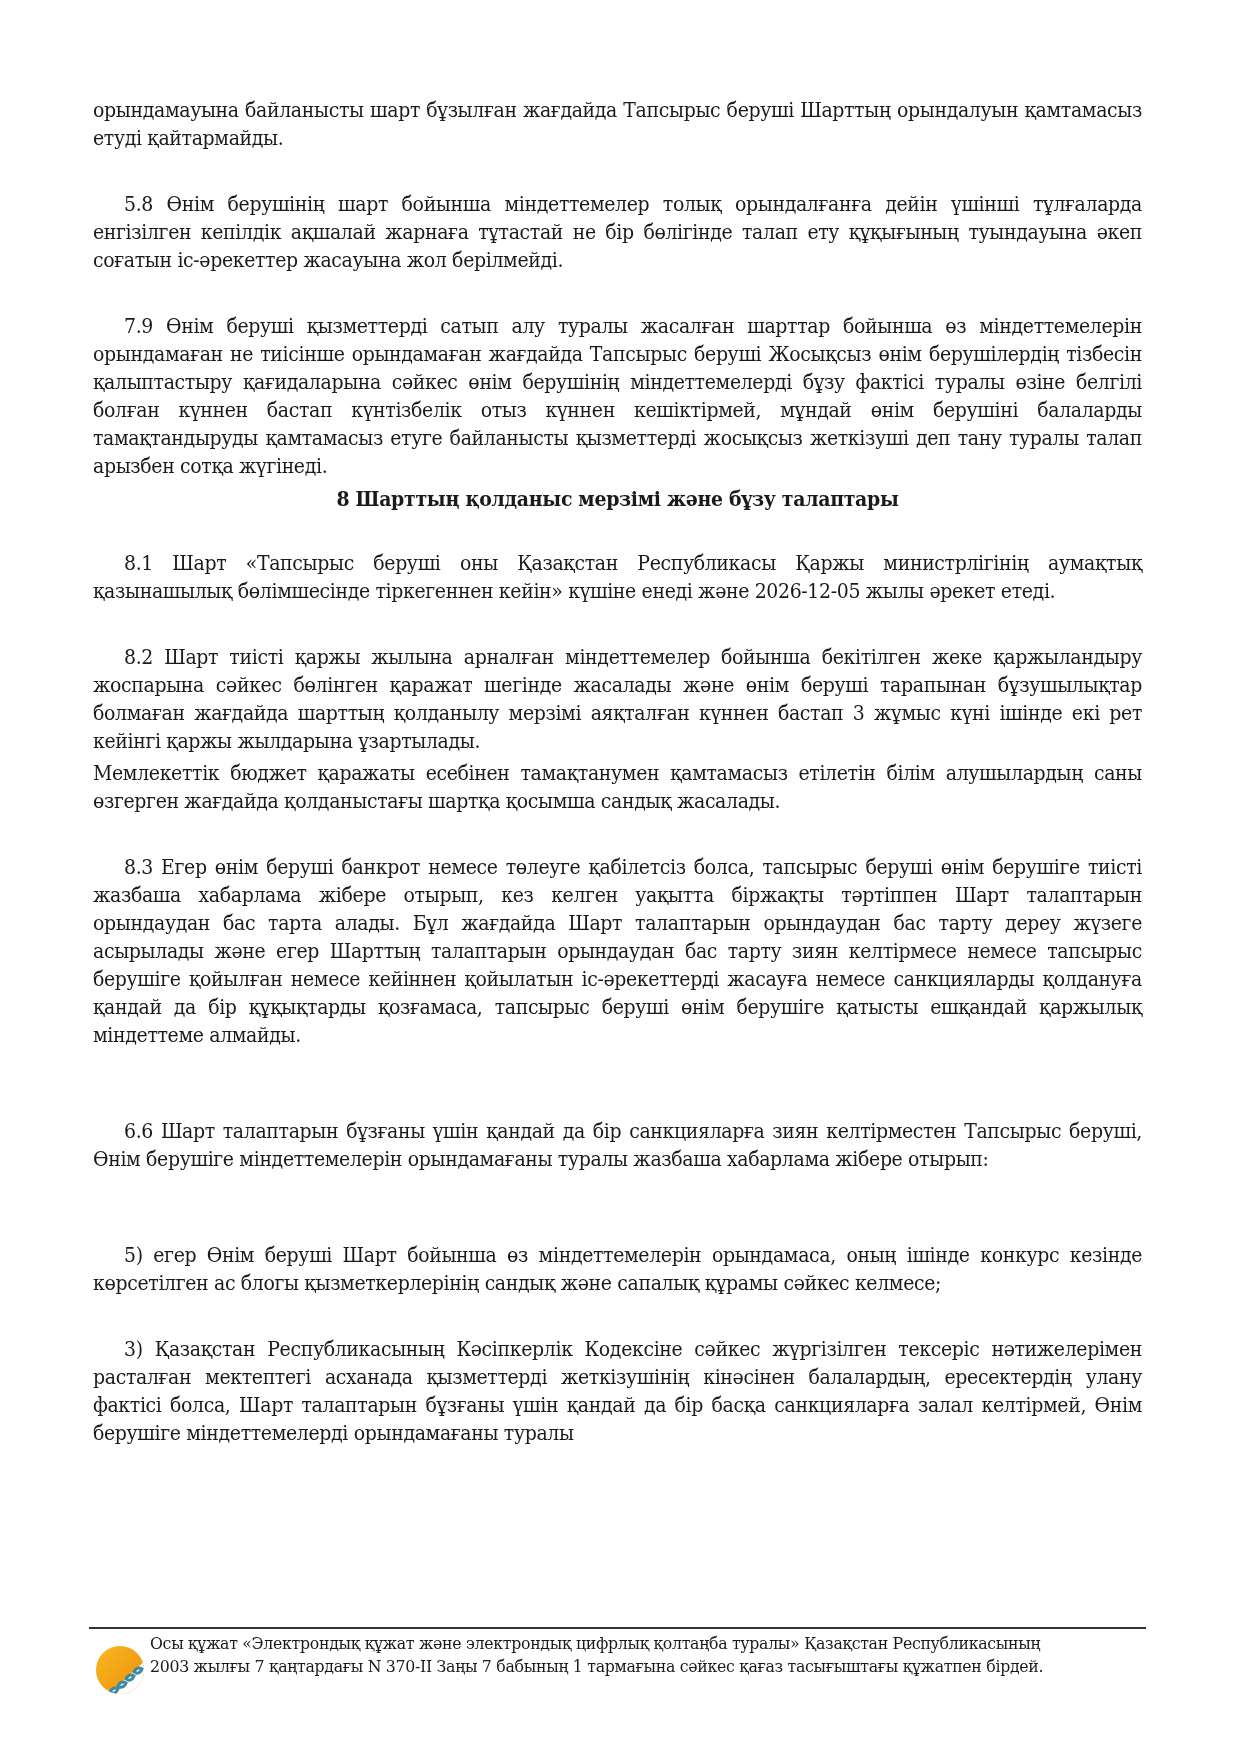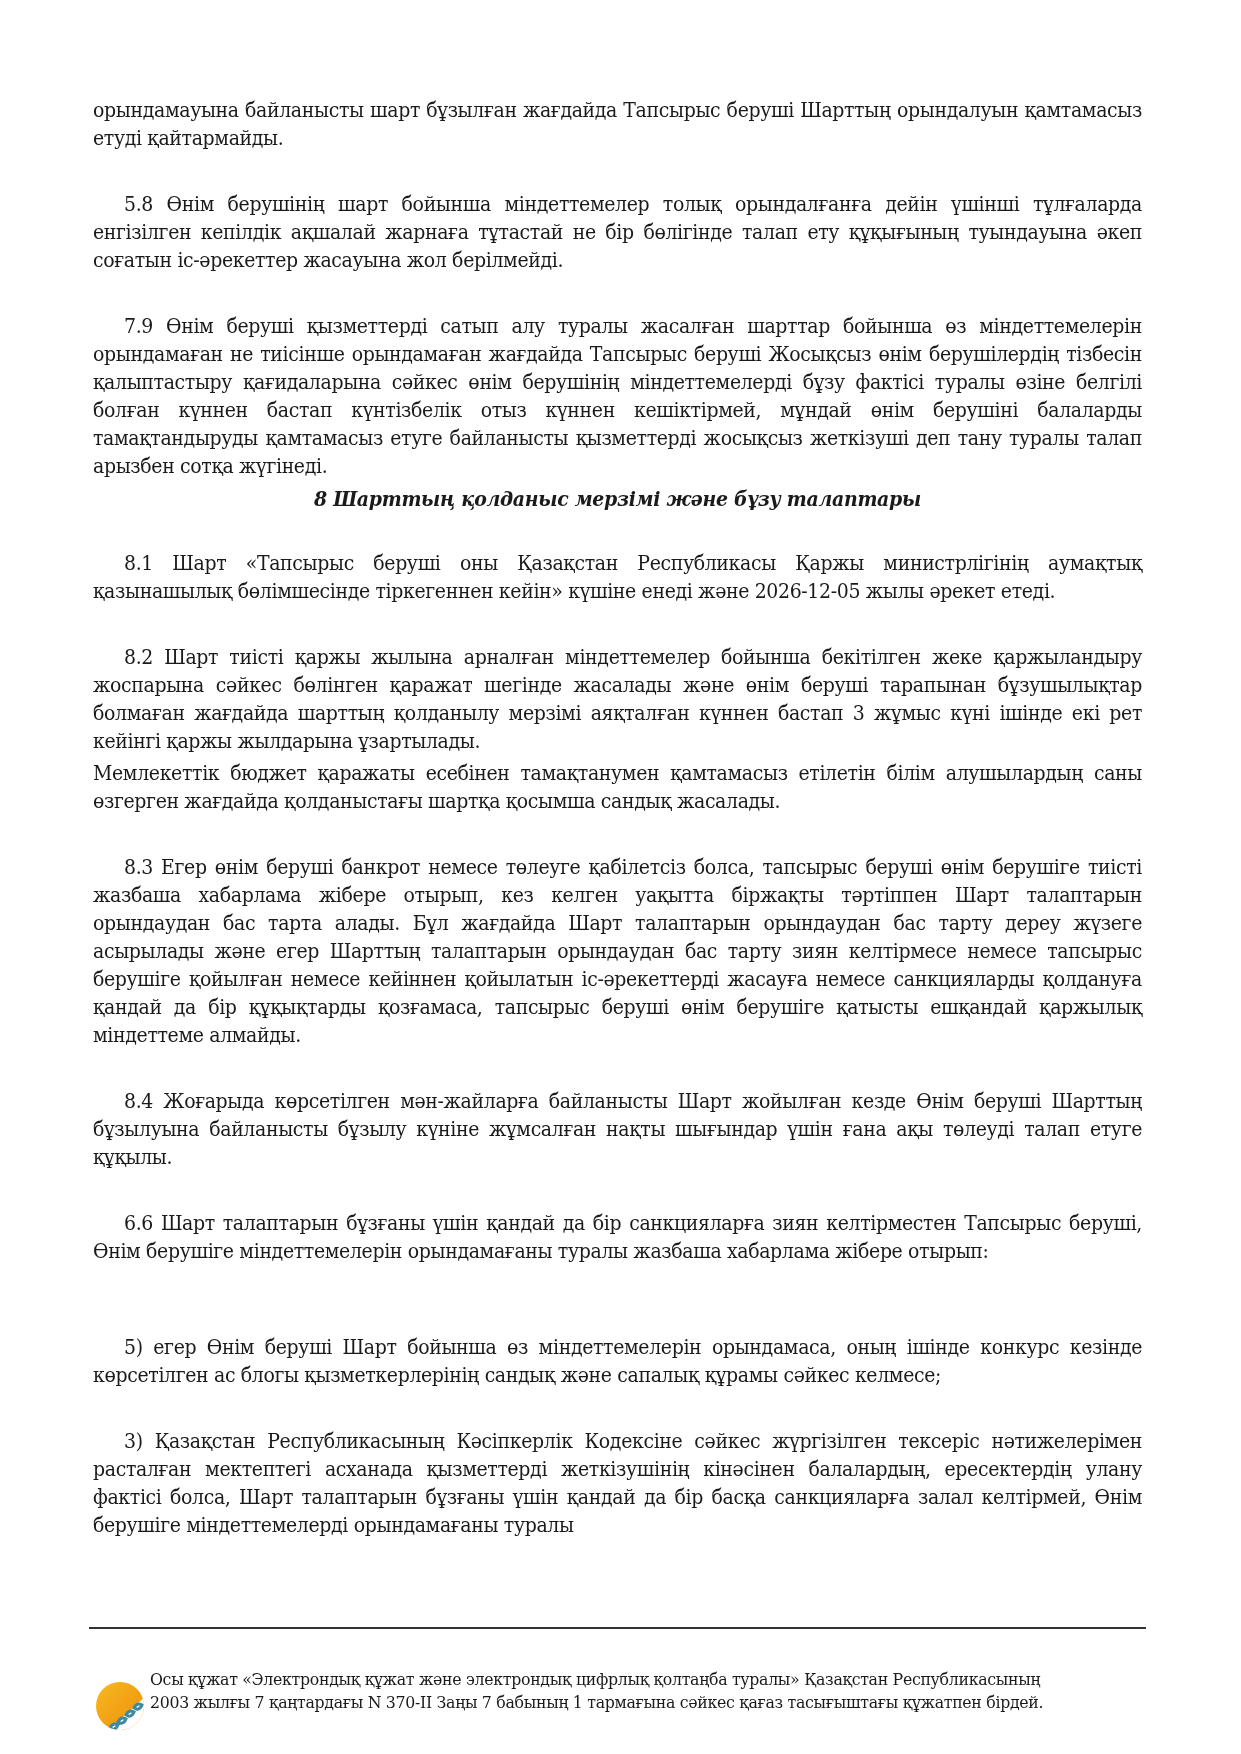--- a/index.html
+++ b/index.html
@@ -15,24 +15,24 @@
   .para {
     font-size: 21px; line-height: 28px; text-align: justify;
     margin: 4px; padding: 0;
     font-stretch: condensed;
     letter-spacing: -0.35px;
   }
   .para.indent { text-indent: 31px; }
   .gap { height: 30px; }
   .heading {
     font-size: 21px; line-height: 30.5px; font-weight: bold; text-align: center;
-    margin: 0; letter-spacing: -0.3px; font-stretch: condensed; font-style: italic;
+    margin: 0; letter-spacing: -0.3px; font-stretch: condensed;
   }
   .footer {
-    position: absolute; left: 92px; top: 1632px; width: 980px; height: 84px; margin-top: 36px;
+    position: absolute; left: 92px; top: 1632px; width: 980px; height: 84px;
   }
   .footer-logo {
     position: absolute; left: 2px; top: 10px; width: 50px; height: 56px;
   }
   .footer-text {
     position: absolute; left: 58px; top: 0; width: 900px;
     font-size: 17.5px; line-height: 23px; letter-spacing: -0.3px;
     font-stretch: condensed; color: #1a1a1a;
   }
   .strike-line {
@@ -50,21 +50,20 @@
   <p class="para indent">7.9 Өнім беруші қызметтерді сатып алу туралы жасалған шарттар бойынша өз міндеттемелерін орындамаған не тиісінше орындамаған жағдайда Тапсырыс беруші Жосықсыз өнім берушілердің тізбесін қалыптастыру қағидаларына сәйкес өнім берушінің міндеттемелерді бұзу фактісі туралы өзіне белгілі болған күннен бастап күнтізбелік отыз күннен кешіктірмей, мұндай өнім берушіні балаларды тамақтандыруды қамтамасыз етуге байланысты қызметтерді жосықсыз жеткізуші деп тану туралы талап арызбен сотқа жүгінеді.</p>
   <h2 class="heading">8 Шарттың қолданыс мерзімі және бұзу талаптары</h2>
   <div class="gap"></div>
   <p class="para indent">8.1 Шарт «Тапсырыс беруші оны Қазақстан Республикасы Қаржы министрлігінің аумақтық қазынашылық бөлімшесінде тіркегеннен кейін» күшіне енеді және 2026-12-05 жылы әрекет етеді.</p>
   <div class="gap"></div>
   <p class="para indent">8.2 Шарт тиісті қаржы жылына арналған міндеттемелер бойынша бекітілген жеке қаржыландыру жоспарына сәйкес бөлінген қаражат шегінде жасалады және өнім беруші тарапынан бұзушылықтар болмаған жағдайда шарттың қолданылу мерзімі аяқталған күннен бастап 3 жұмыс күні ішінде екі рет кейінгі қаржы жылдарына ұзартылады.</p>
   <p class="para">Мемлекеттік бюджет қаражаты есебінен тамақтанумен қамтамасыз етілетін білім алушылардың саны өзгерген жағдайда қолданыстағы шартқа қосымша сандық жасалады.</p>
   <div class="gap"></div>
   <p class="para indent">8.3 Егер өнім беруші банкрот немесе төлеуге қабілетсіз болса, тапсырыс беруші өнім берушіге тиісті жазбаша хабарлама жібере отырып, кез келген уақытта біржақты тәртіппен Шарт талаптарын орындаудан бас тарта алады. Бұл жағдайда Шарт талаптарын орындаудан бас тарту дереу жүзеге асырылады және егер Шарттың талаптарын орындаудан бас тарту зиян келтірмесе немесе тапсырыс берушіге қойылған немесе кейіннен қойылатын іс-әрекеттерді жасауға немесе санкцияларды қолдануға қандай да бір құқықтарды қозғамаса, тапсырыс беруші өнім берушіге қатысты ешқандай қаржылық міндеттеме алмайды.</p>
   <div class="gap"></div>
-  <p class="para indent">8.4 Жоғарыда көрсетілген мән-жайларға байланысты Шарт жойылған кезде Өнім беруші Шарттың бұзылуына байланысты бұзылу күніне жұмсалған нақты шығындар үшін ғана ақы төлеуді талап етуге құқылы.</p>
   <div class="gap"></div>
   <p class="para indent">6.6 Шарт талаптарын бұзғаны үшін қандай да бір санкцияларға зиян келтірместен Тапсырыс беруші, Өнім берушіге міндеттемелерін орындамағаны туралы жазбаша хабарлама жібере отырып:</p>
   <div class="gap"></div>
   <div class="gap"></div>
   <p class="para indent">5) егер Өнім беруші Шарт бойынша өз міндеттемелерін орындамаса, оның ішінде конкурс кезінде көрсетілген ас блогы қызметкерлерінің сандық және сапалық құрамы сәйкес келмесе;</p>
   <div class="gap"></div>
   <p class="para indent">3) Қазақстан Республикасының Кәсіпкерлік Кодексіне сәйкес жүргізілген тексеріс нәтижелерімен расталған мектептегі асханада қызметтерді жеткізушінің кінәсінен балалардың, ересектердің улану фактісі болса, Шарт талаптарын бұзғаны үшін қандай да бір басқа санкцияларға залал келтірмей, Өнім берушіге міндеттемелерді орындамағаны туралы</p>
 </div>
 
 <div class="strike-line"></div>

